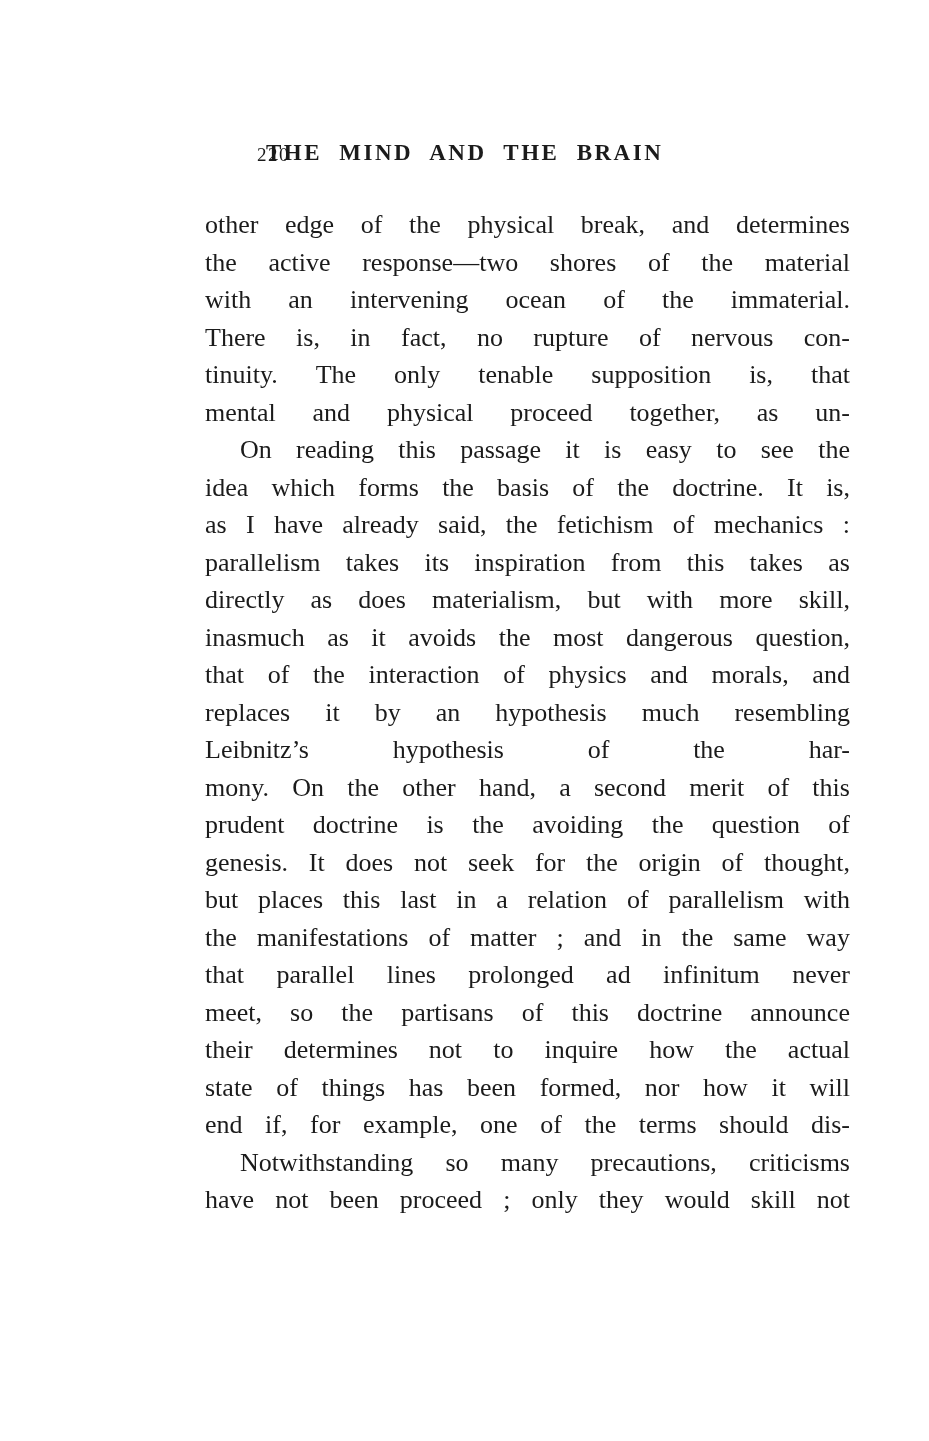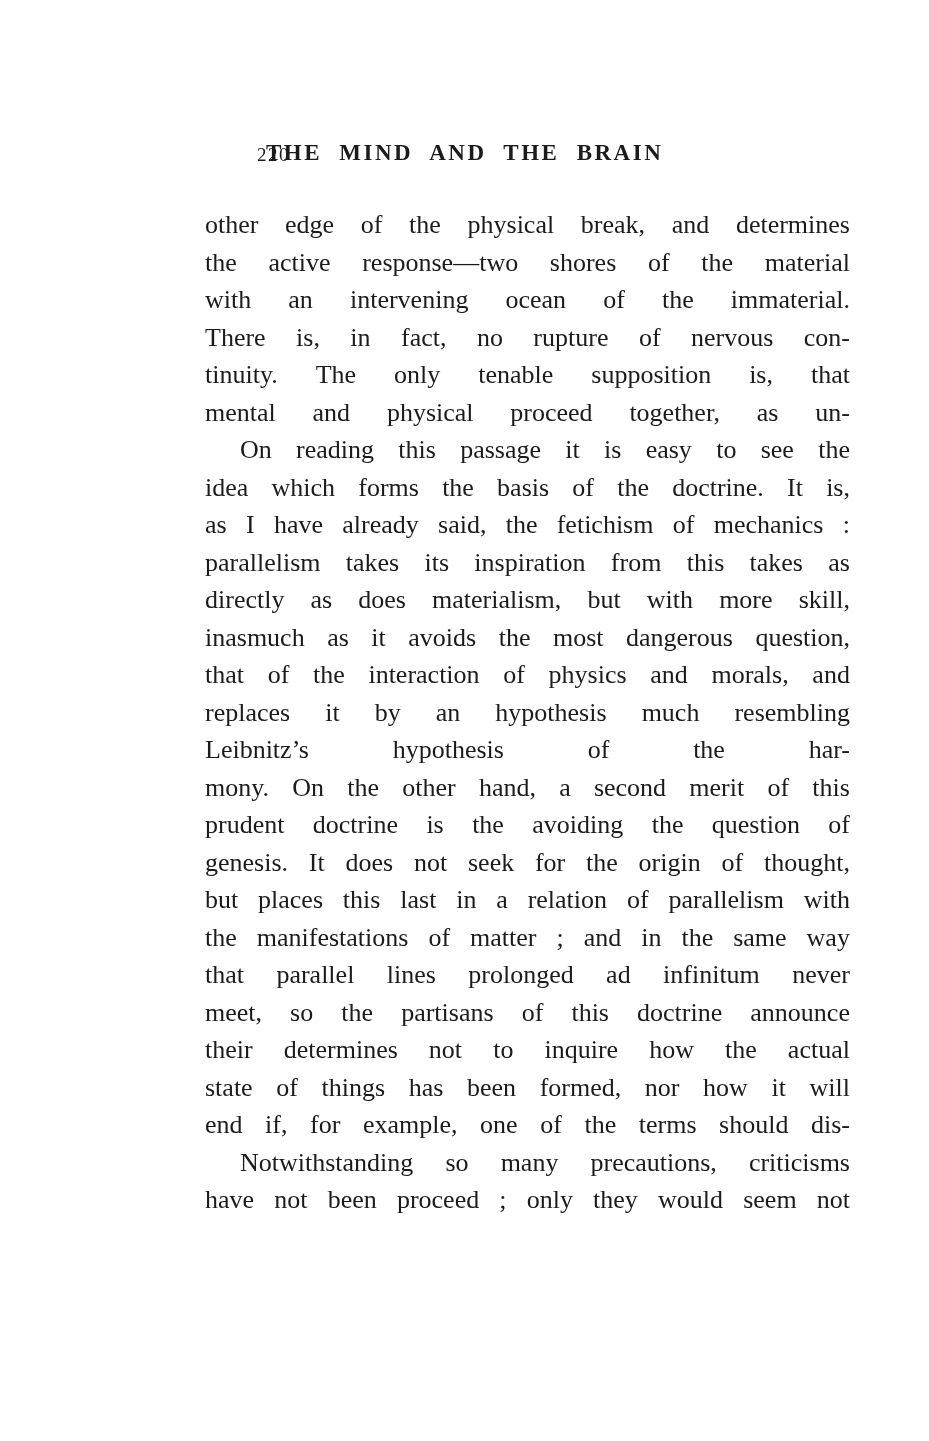--- a/index.html
+++ b/index.html
@@ -337,17 +337,17 @@
       </div>
       <div class="line justify">
         <span class="w">have</span>
         <span class="w">not</span>
         <span class="w">been</span>
         <span class="w">proceed</span>
         <span class="w">;</span>
         <span class="w">only</span>
         <span class="w">they</span>
         <span class="w">would</span>
-        <span class="w">seem</span>
+        <span class="w">skill</span>
         <span class="w">not</span>
       </div>
     </div>
 </div>
 
 </body></html>

